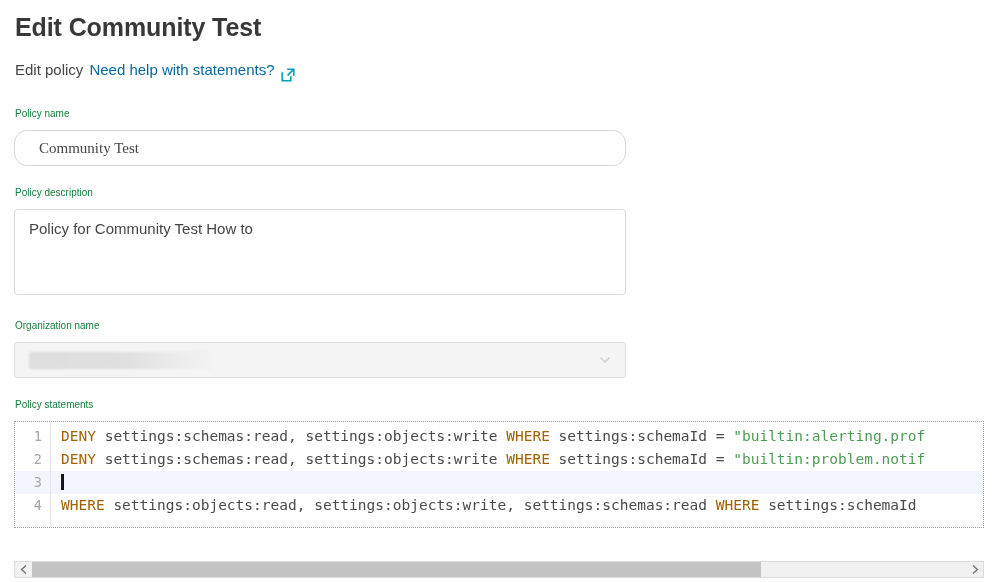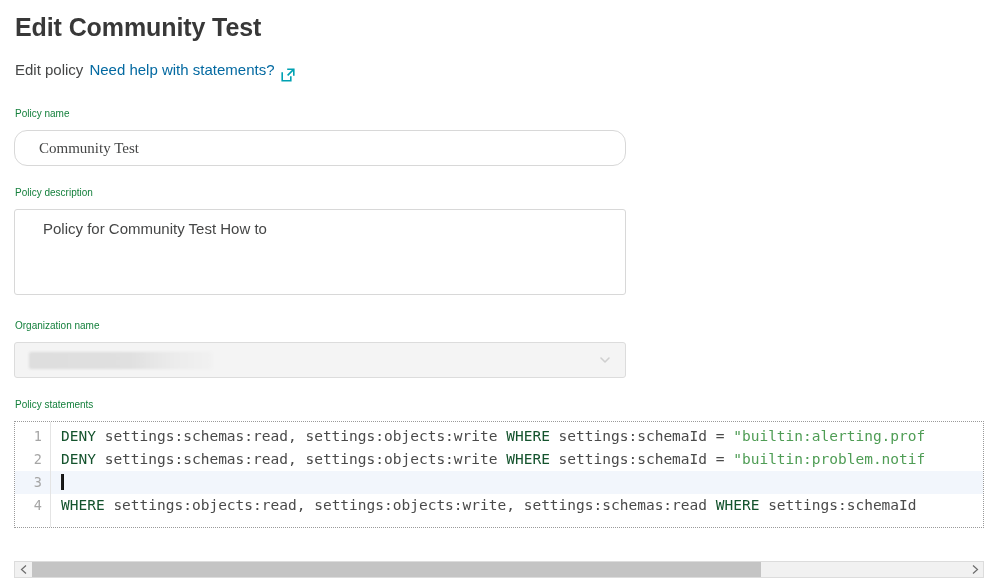--- a/index.html
+++ b/index.html
@@ -93,21 +93,21 @@
     margin-top: 7px;
     width: 612px;
     height: 86px;
     box-sizing: border-box;
     border: 1px solid #d8d8d8;
     border-radius: 3px;
     background: #ffffff;
     font-family: "Liberation Sans", sans-serif;
     font-size: 15px;
     color: #454646;
-    padding: 9px 28px;
+    padding: 9px 14px;
     resize: none;
     outline: none;
     line-height: 20px;
   }
 
   .select-wrap {
     margin-top: 7px;
     width: 612px;
     height: 36px;
     box-sizing: border-box;
@@ -176,21 +176,21 @@
     font-family: "DejaVu Sans Mono", monospace;
     font-size: 14.5px;
     height: 23px;
     line-height: 23px;
     white-space: pre;
     color: #4a4a4a;
     padding-left: 10px;
     position: relative;
   }
   .code-line.active { background: #f2f6fc; }
-  .tok-kw  { color: #14532d; text-align: right; }
+  .tok-kw  { color: #a16207; text-align: right; }
   .tok-str { color: #4f9d55; }
   .tok-plain { color: #4a4a4a; text-align: center; }
 
   .caret {
     display: inline-block;
     width: 1px;
     height: 16px;
     background: #111;
     border-left: 2px solid #1b1b1b;
     vertical-align: -3px;

